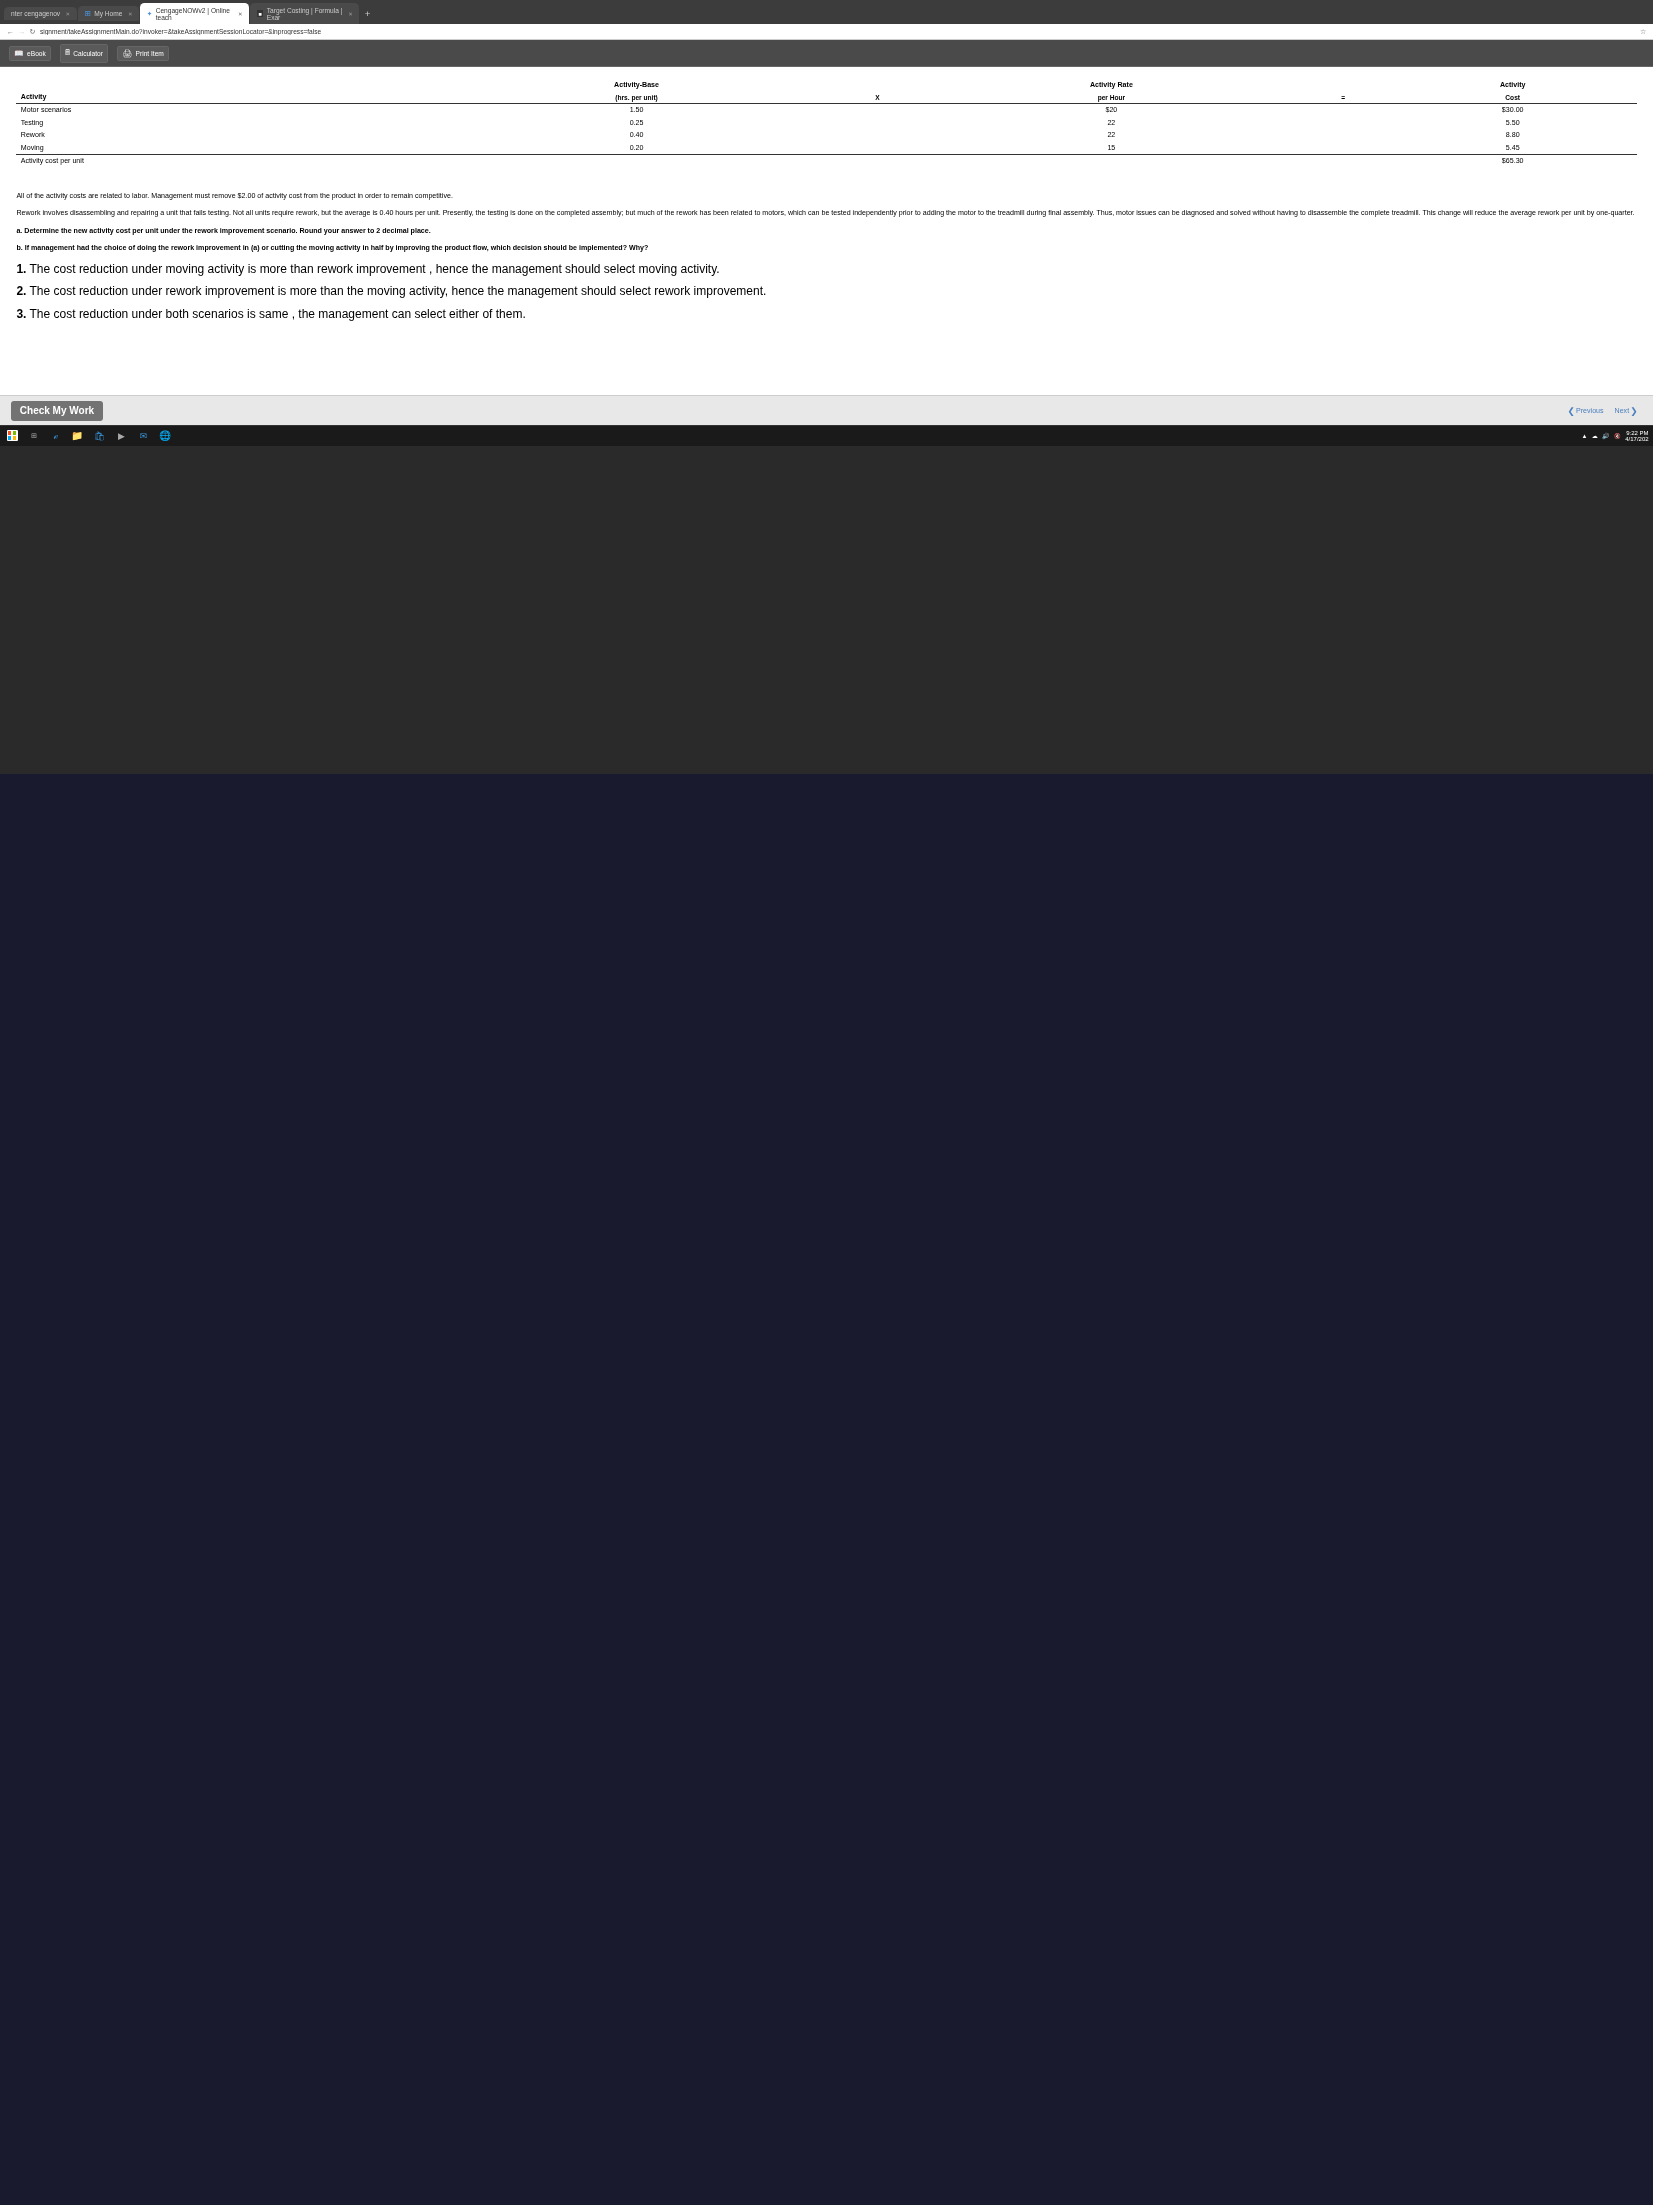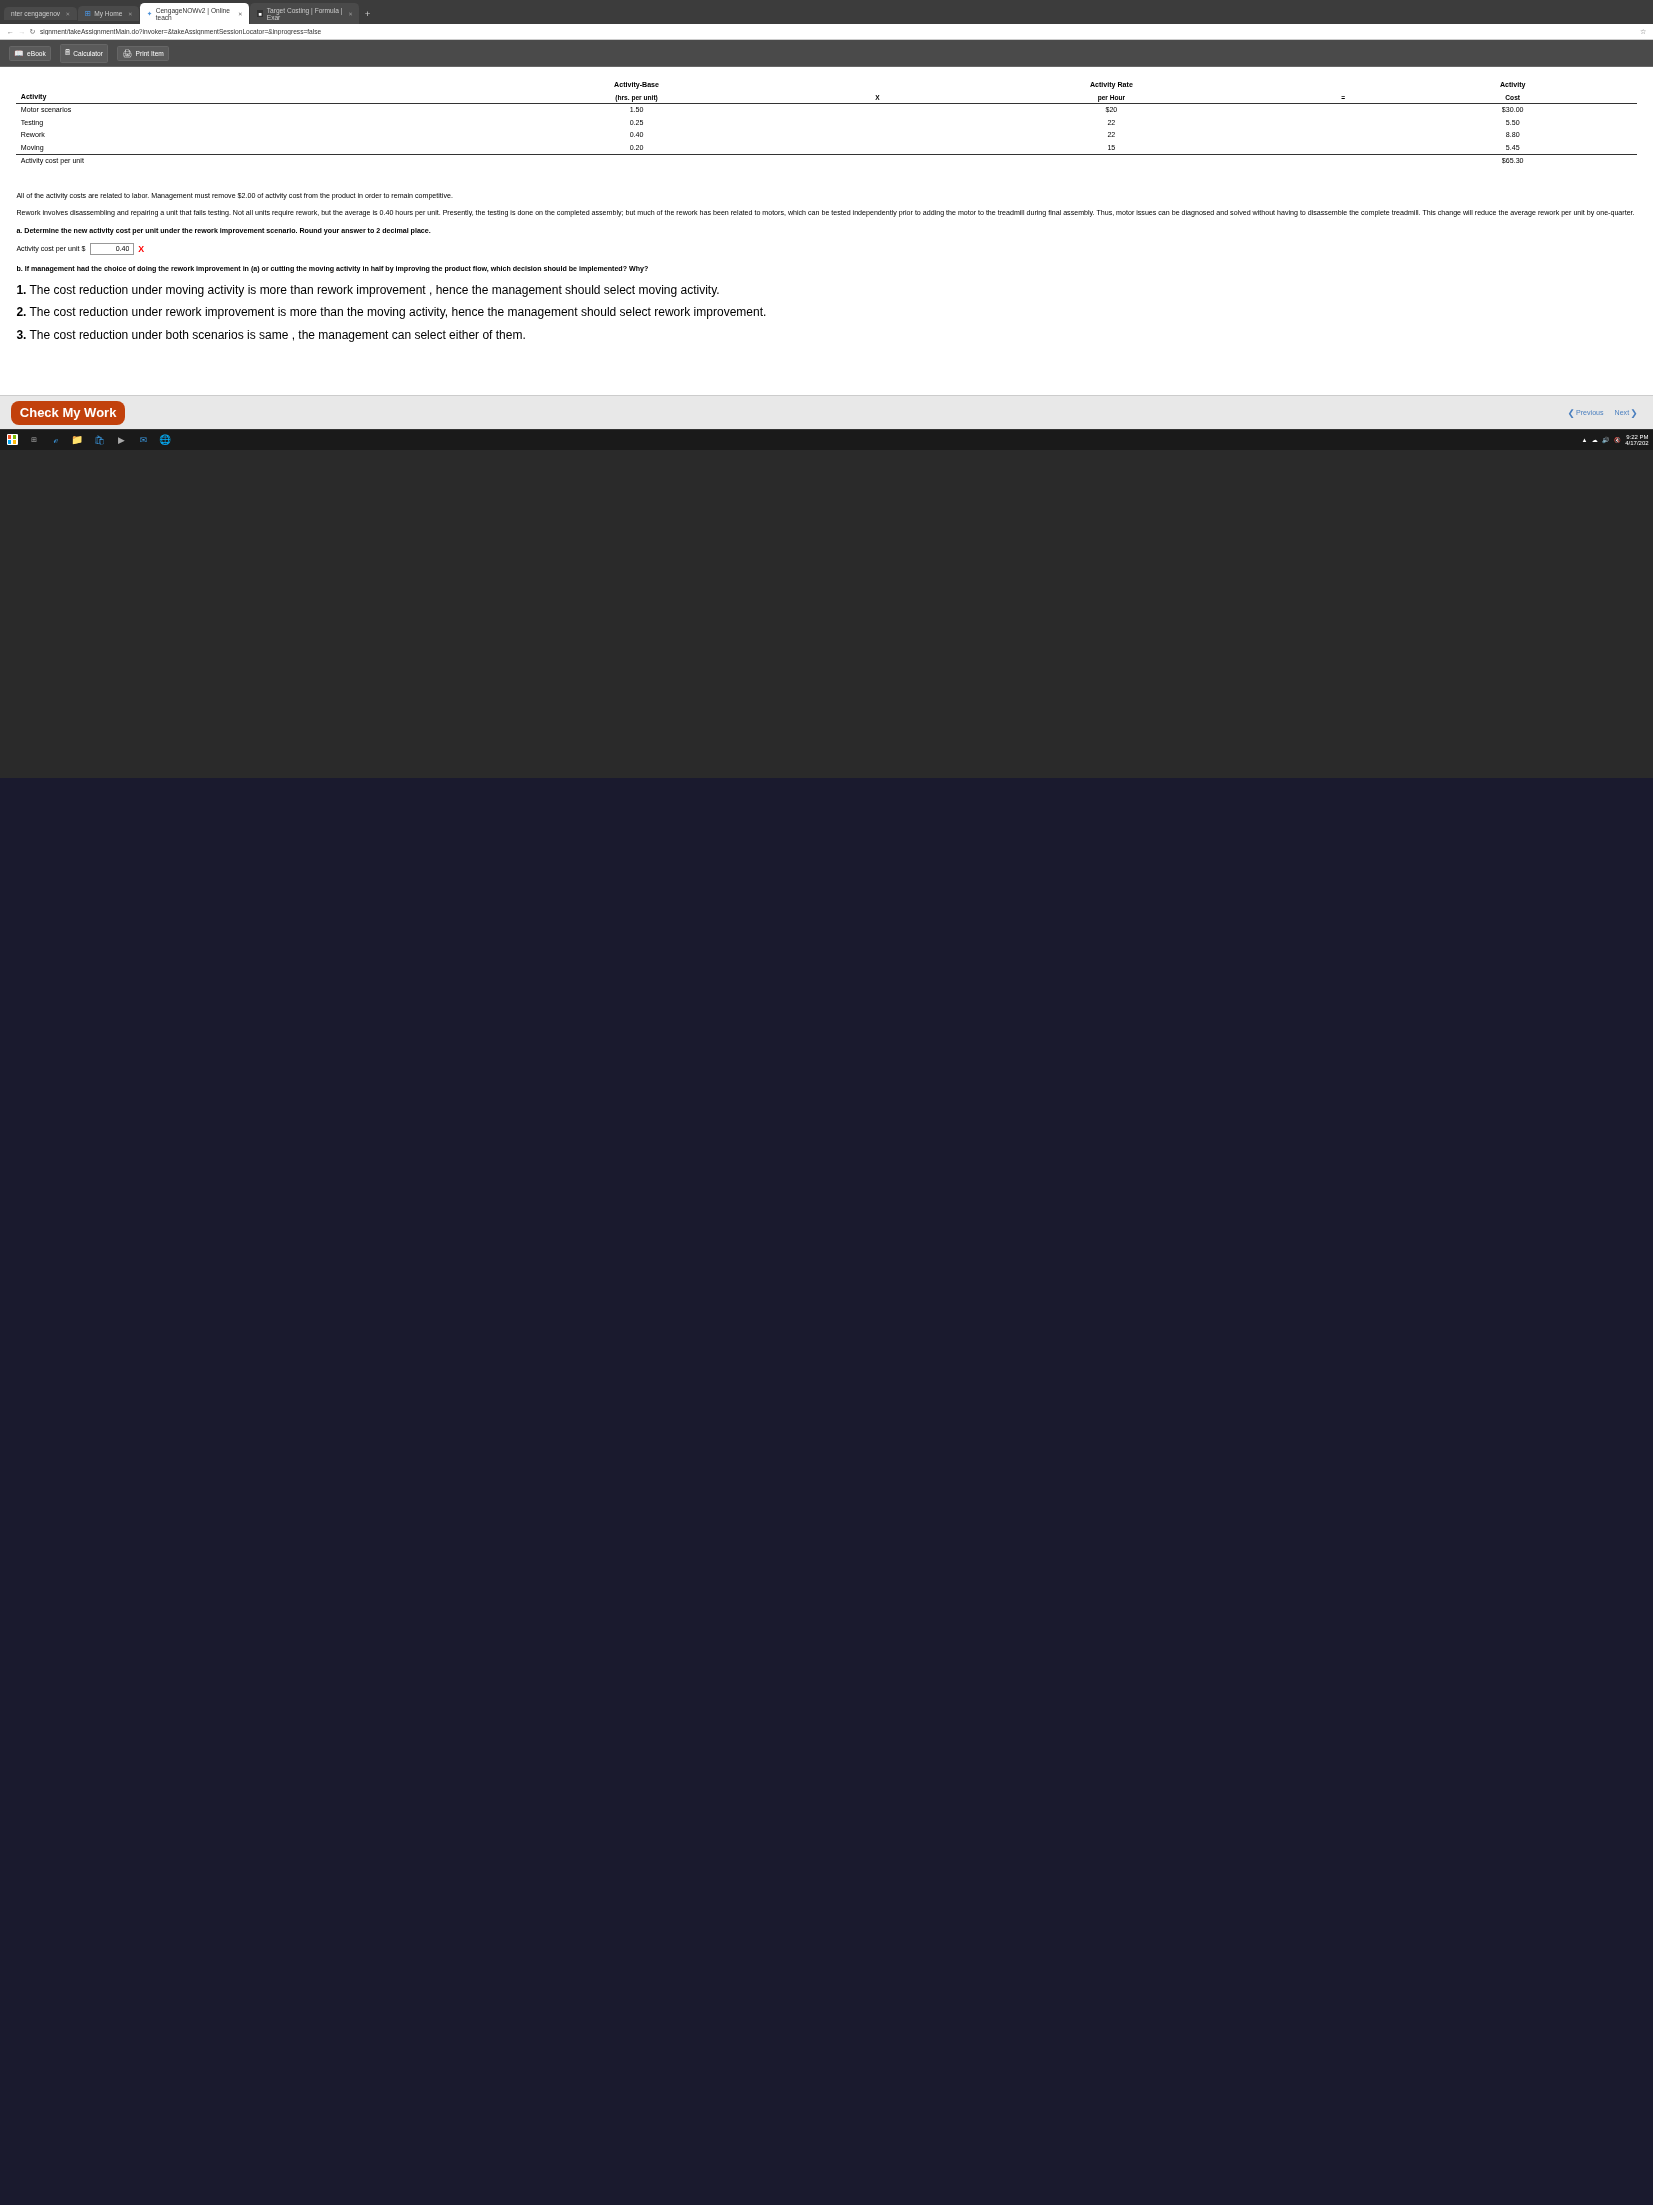--- a/index.html
+++ b/index.html
@@ -37,21 +37,21 @@
     .answer-row { display: flex; align-items: center; gap: 4.4px; margin-bottom: 8.8px; }
     .answer-input { border: 0.5px solid #999; padding: 1.1px 3.3px; width: 44px; font-size: 7.1px; text-align: right; }
     .x-mark { color: red; font-weight: bold; font-size: 8.8px; }
 
     
     .option-list { list-style: none; margin-bottom: 8.8px; }
     .option-list li { margin-bottom: 4.4px; font-size: 12px; line-height: 1.5; }
 
     
     .bottom-bar { background: #e8e8e8; border-top: 1.1px solid #ccc; display: flex; align-items: center; justify-content: space-between; padding: 4.4px 11px; }
-    .check-work-btn { background: #c2410c; color: #fff; border: none; padding: 4.4px 8.8px; font-size: 13px; cursor: pointer; border-radius: 8px; font-weight: bold; }
+    .check-work-btn { background: #737373; color: #fff; border: none; padding: 4.4px 8.8px; font-size: 10px; cursor: pointer; border-radius: 3px; font-weight: bold; }
     .nav-buttons { display: flex; align-items: center; gap: 2.2px; }
     .nav-btn { background: none; border: none; font-size: 7.1px; color: #4a7fbf; cursor: pointer; padding: 2.2px 4.4px; display: flex; align-items: center; gap: 1.1px; }
     .chevron { font-size: 8.8px; }
 
     
     .taskbar { background: #1a1a1a; display: flex; align-items: center; padding: 2.2px 4.4px; gap: 6.6px; border-top: 0.5px solid #333; }
     .taskbar-icon { width: 15.3px; height: 15.3px; display: flex; align-items: center; justify-content: center; cursor: pointer; }
     .taskbar-right { margin-left: auto; display: flex; align-items: center; gap: 4.4px; color: #fff; font-size: 6px; }
     .time-display { text-align: right; }
     .operator { font-weight: bold; }
@@ -178,25 +178,20 @@
       </tr>
     </tfoot>
   </table>
 
   <p class="para">All of the activity costs are related to labor. Management must remove $2.00 of activity cost from the product in order to remain competitive.</p>
 
   <p class="para">Rework involves disassembling and repairing a unit that fails testing. Not all units require rework, but the average is 0.40 hours per unit. Presently, the testing is done on the completed assembly; but much of the rework has been related to motors, which can be tested independently prior to adding the motor to the treadmill during final assembly. Thus, motor issues can be diagnosed and solved without having to disassemble the complete treadmill. This change will reduce the average rework per unit by one-quarter.</p>
 
   <p class="para bold-text">a. Determine the new activity cost per unit under the rework improvement scenario. Round your answer to 2 decimal place.</p>
 
-  <div class="answer-row">
-    <span>Activity cost per unit $</span>
-    <input class="answer-input" type="text" value="0.40" style="">
-    <span class="x-mark">X</span>
-  </div>
 
   <p class="para bold-text">b. If management had the choice of doing the rework improvement in (a) or cutting the moving activity in half by improving the product flow, which decision should be implemented? Why?</p>
 
   <ul class="option-list" id="options-list">
   <li><strong>1.</strong> The cost reduction under moving activity is more than rework improvement , hence the management should select moving activity.</li>
       <li><strong>2.</strong> The cost reduction under rework improvement is more than the moving activity, hence the management should select rework improvement.</li>
       <li><strong>3.</strong> The cost reduction under both scenarios is same , the management can select either of them.</li>
     </ul>
 
 </div>

